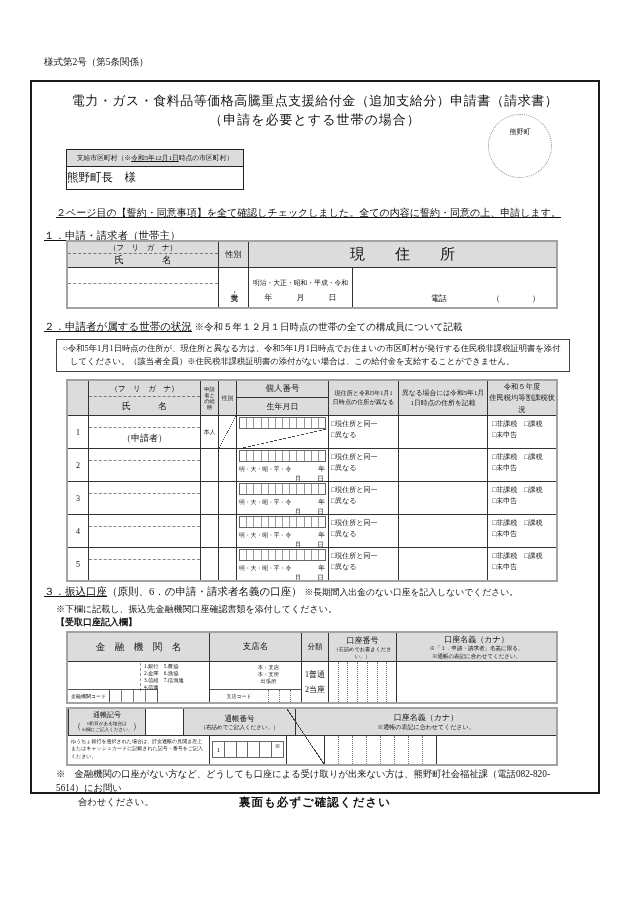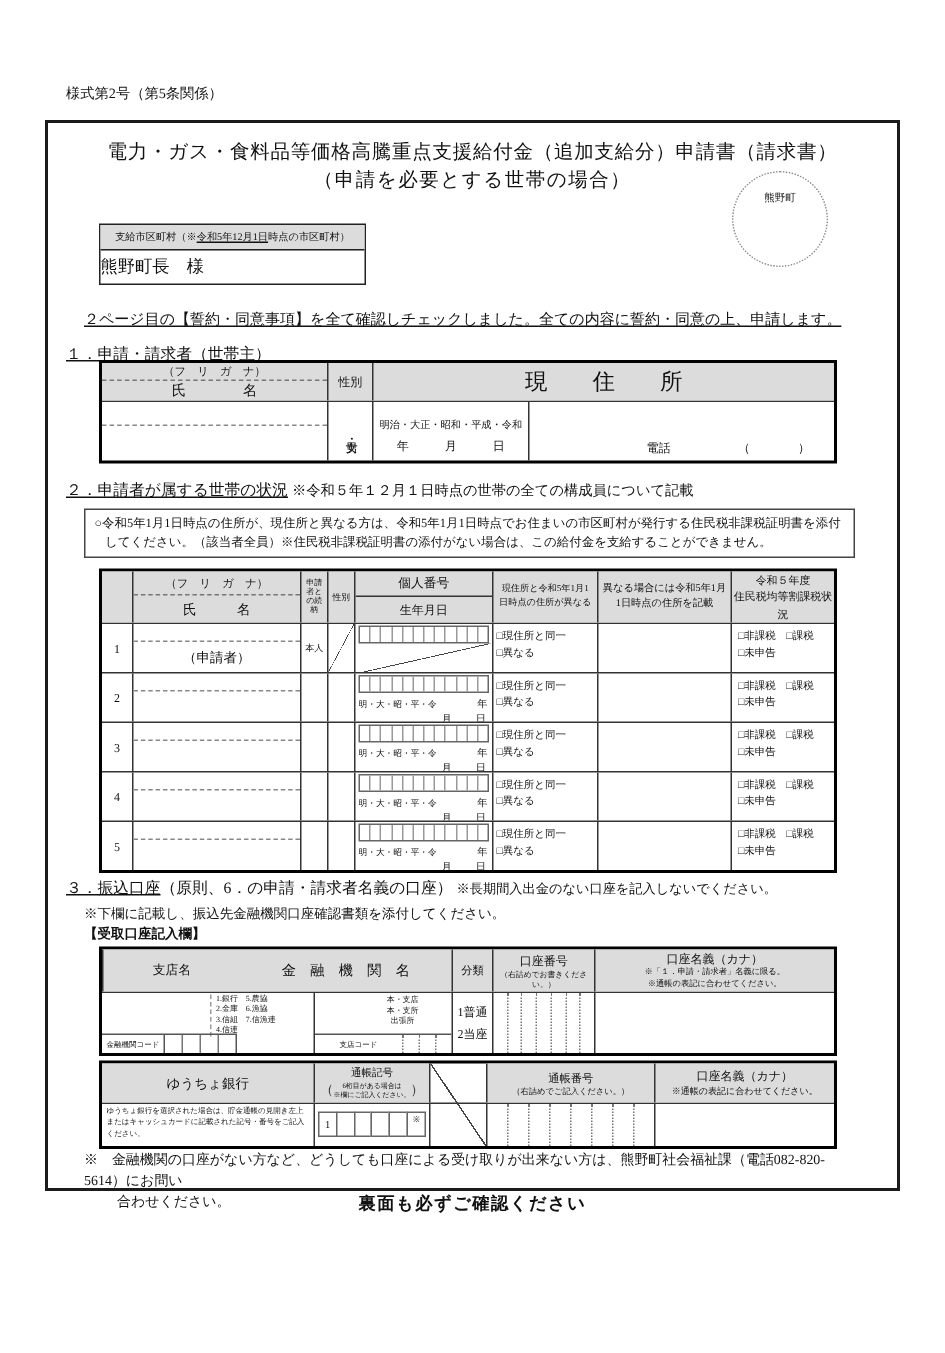--- a/index.html
+++ b/index.html
@@ -3,21 +3,21 @@
 <meta charset="utf-8">
 <style>
   html,body{margin:0;padding:0;background:#f2f2f2}
   .page{position:relative;width:630px;height:902px;background:#ffffff;margin:0 auto;
         font-family:"Liberation Serif","DejaVu Serif",serif;color:#111;overflow:hidden}
   .abs{position:absolute}
   .center{text-align:center}
   
   .outer{position:absolute;left:30px;top:80px;width:566px;height:710px;border:2px solid #1b1b1b;background:#fff}
   
-  .tbl{position:absolute;border:2px solid #000000;background:#fff;box-sizing:border-box}
+  .tbl{position:absolute;border:2px solid #a3a3a3;background:#fff;box-sizing:border-box}
   .trow{display:flex;border-top:1px solid #333;box-sizing:border-box}
   .trow.first{border-top:none}
   .tc{border-left:1px solid #333;position:relative;box-sizing:border-box;overflow:hidden}
   .tc.fc{border-left:none}
   .th{background:#dcdcdc}
   .vc{display:flex;flex-direction:column;align-items:center;justify-content:center;text-align:center}
   .split-top{border-bottom:1px dashed #777;display:flex;align-items:center;justify-content:center}
   .split-solid{border-bottom:1px solid #333;display:flex;align-items:center;justify-content:center}
   
   .boxgrid{display:flex;border:1px solid #666;background:#fff;height:10px;margin:1px 2px 0 2px}
@@ -334,22 +334,22 @@
 
     <div class="abs" style="left:12px;top:503px;font-size:10.5px">
       <span class="u">３．振込口座</span><span>（原則、6．の申請・請求者名義の口座）</span>
       <span style="font-size:8.8px">※長期間入出金のない口座を記入しないでください。</span>
     </div>
     <div class="abs" style="left:24px;top:521px;font-size:9px">※下欄に記載し、振込先金融機関口座確認書類を添付してください。</div>
     <div class="abs gothic" style="left:24px;top:534px;font-size:9px;font-weight:bold">【受取口座記入欄】</div>
 
     <div class="tbl" style="left:34px;top:549px;width:492px">
       <div class="trow first" style="height:28px">
+        <div class="tc fc th vc" style="width:141px;font-size:9.5px">金　融　機　関　名</div>
         <div class="tc th vc" style="width:92px;font-size:8.5px">支店名</div>
-        <div class="tc fc th vc" style="width:141px;font-size:9.5px">金　融　機　関　名</div>
         <div class="tc th vc" style="width:27px;font-size:7.5px">分類</div>
         <div class="tc th vc" style="width:68px">
           <div style="font-size:8px">口座番号</div>
           <div style="font-size:5.2px">（右詰めでお書きください。）</div>
         </div>
         <div class="tc th vc" style="flex:1">
           <div style="font-size:8px">口座名義（カナ）</div>
           <div style="font-size:5.5px;line-height:1.4">※「１．申請・請求者」名義に限る。</div>
           <div style="font-size:5.5px;line-height:1.2">※通帳の表記に合わせてください。</div>
         </div>
@@ -397,21 +397,20 @@
               <div></div>
               <div></div>
             </div>
         </div>
         <div class="tc" style="flex:1"></div>
       </div>
     </div>
 
     <div class="tbl" style="left:34px;top:625px;width:492px">
       <div class="trow first" style="height:26px">
-        <div class="tc fc th vc" style="width:141px;font-size:9px">ゆうちょ銀行</div>
         <div class="tc th" style="width:77px">
           <div class="center" style="font-size:7px;margin-top:1px">通帳記号</div>
           <div class="bracket">
             <div style="font-size:4.6px;line-height:1.3;text-align:center">
               <div>6桁目がある場合は</div>
               <div>※欄にご記入ください。</div>
             </div>
           </div>
         </div>
         <div class="tc" style="width:38px"></div>

